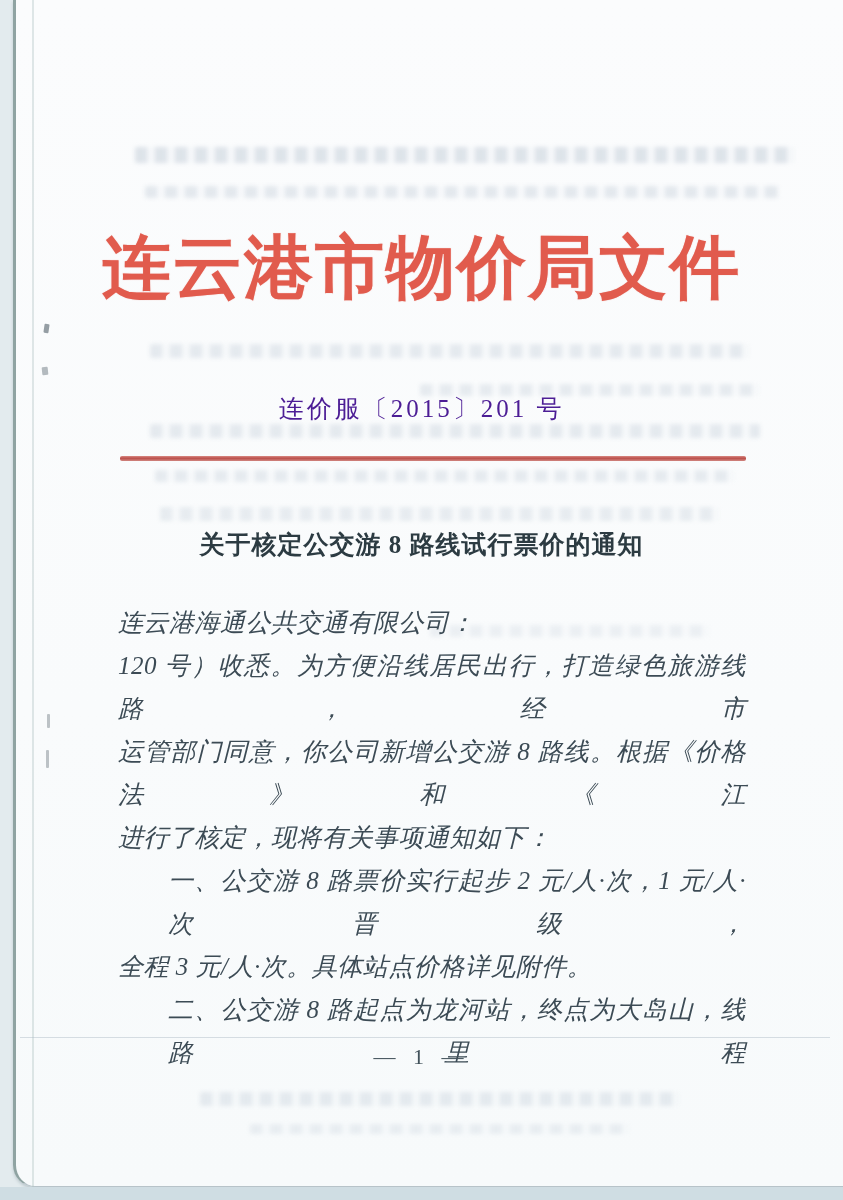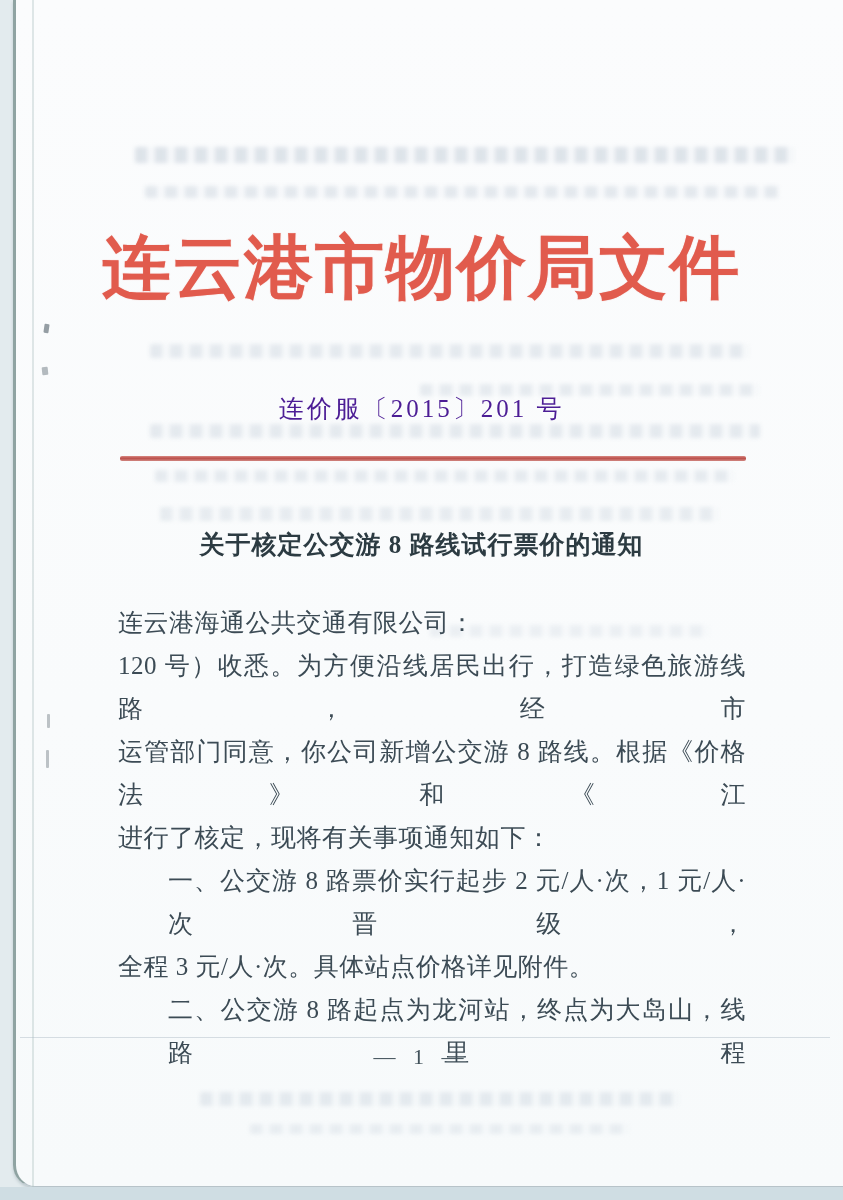--- a/index.html
+++ b/index.html
@@ -63,21 +63,21 @@
     font-size:25px; font-weight:bold; letter-spacing:1px;
     color:#2c3b42;
     white-space:nowrap;
   }
 
   .body-block {
     position:absolute; top:601px; left:118px; width:628px;
     font-size:25px; line-height:43px; letter-spacing:.5px;
     color:#3c4b55;
   }
-  .bline { white-space:nowrap; }
+  .bline { white-space:nowrap;font-style:italic; }
   .bline.indent { padding-left:50px; }
   .bline.fill { white-space:normal; text-align:justify; text-align-last:justify; }
   .bline.fill.indent { padding-left:50px; }
 
   .page-number {
     position:absolute; top:1044px; left:0; width:100%;
     text-align:center; font-size:22px; letter-spacing:6px;
     color:#42525b;
   }
   .footer-ghost-line {

